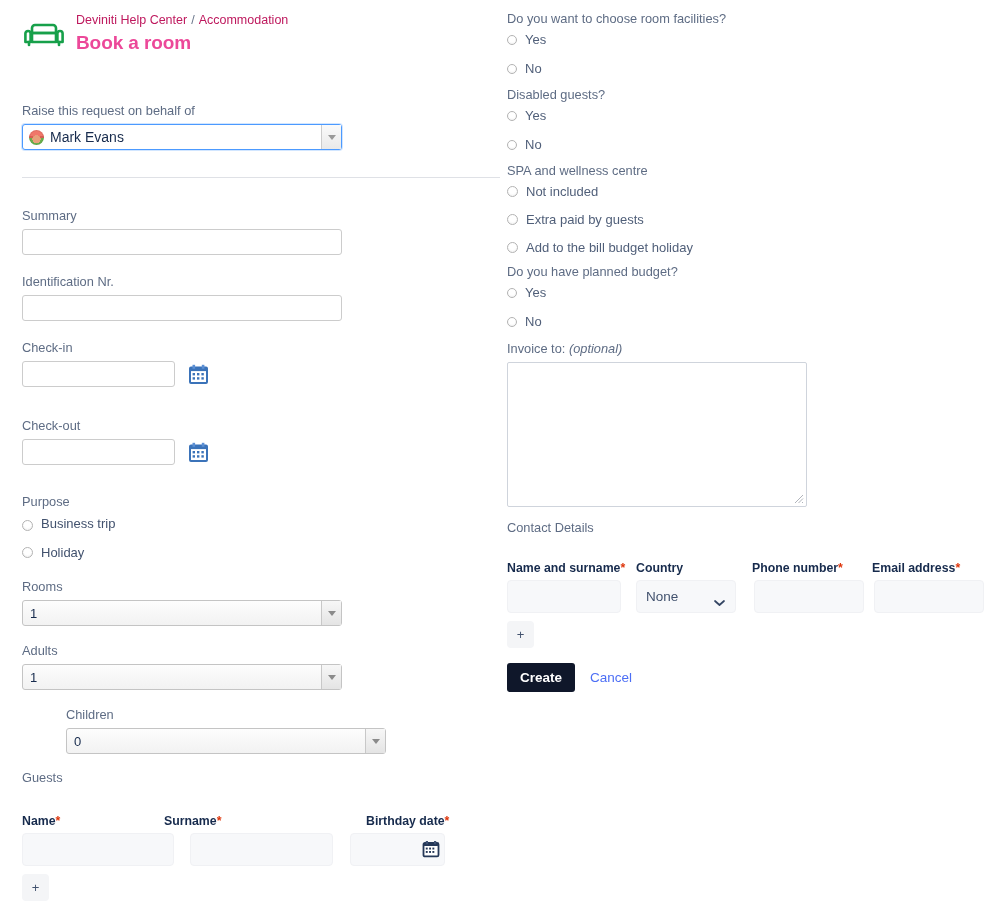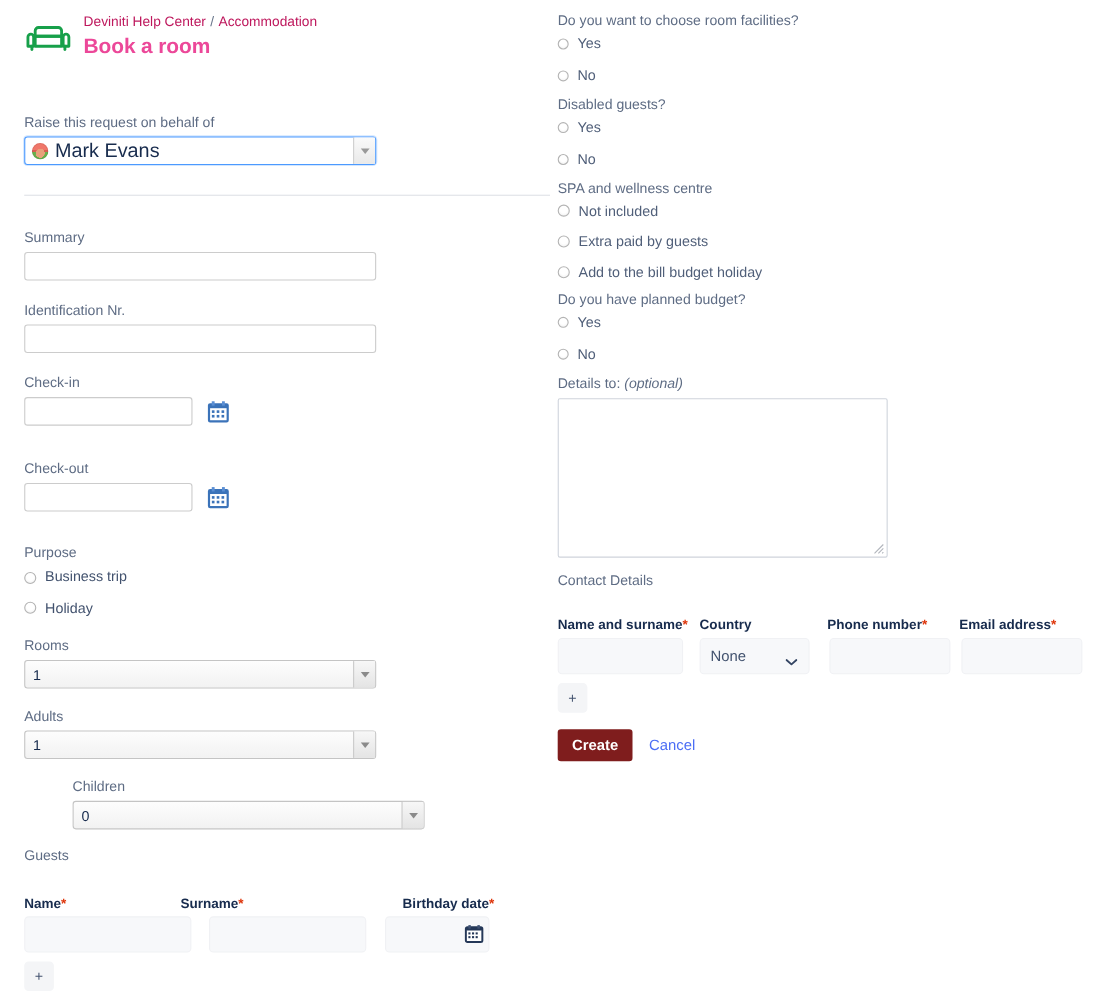--- a/index.html
+++ b/index.html
@@ -52,21 +52,21 @@
   }
   .avatar {
     width: 15px; height: 15px; border-radius: 50%;
     margin-left: 6px; flex: none;
     background:
       radial-gradient(circle at 50% 62%, #e8a07a 0 34%, rgba(0,0,0,0) 35%),
       linear-gradient(#f0776a 0 42%, #d95f52 42% 55%, #6ab04c 55% 100%);
     box-shadow: inset 0 0 0 1px rgba(0,0,0,0.08);
   }
   .user-picker .uname {
-    font-size: 18px; color: #172b4d; margin-left: 6px;
+    font-size: 14px; color: #172b4d; margin-left: 6px;
     white-space: nowrap; overflow: hidden;
   }
   .picker-arrow {
     position: absolute; right: 0; top: 0; bottom: 0; width: 20px;
     border-left: 1px solid #ccc;
     background: linear-gradient(#fafafa, #e9e9e9);
     display: flex; align-items: center; justify-content: center;
   }
   .picker-arrow i {
     width: 0; height: 0; border-left: 4px solid transparent;
@@ -146,21 +146,21 @@
   .country-sel {
     position: relative; background: #f7f8fa; border: 1px solid #f0f1f4;
     border-radius: 4px; height: 33px; width: 100px;
     display: flex; align-items: center;
   }
   .country-sel .cval { font-size: 13.5px; color: #42526e; margin-left: 9px; }
   .chev { position: absolute; right: 10px; top: 12px; }
 
   
   .btn-primary {
-    background: #7f1d1d; color: #fff; border: none; border-radius: 3px;
+    background: #0f172a; color: #fff; border: none; border-radius: 3px;
     font-size: 13.5px; font-weight: bold; padding: 7px 13px;
     cursor: pointer; font-family: "Liberation Sans", sans-serif;
   }
   .btn-link {
     background: none; border: none; color: #4c6ef5; font-size: 13.5px;
     cursor: pointer; margin-left: 9px; font-family: "Liberation Sans", sans-serif;
   }
 </style>
 </head>
 <body>
@@ -387,21 +387,21 @@
         <span class="radio-dot sm"></span>
         <span class="radio-label dim">Yes</span>
       </div>
       <div class="radio-row" style="margin-top:14px;">
         <span class="radio-dot sm"></span>
         <span class="radio-label dim">No</span>
       </div>
     </div>
 
     <div style="position:absolute; left:0; top:341px;">
-      <div class="field-label"><span>Details to:</span>
+      <div class="field-label"><span>Invoice to:</span>
         <span class="opt">(optional)</span></div>
       <div style="position:relative; width:300px;">
         <textarea class="area" style=""></textarea>
         <span class="resize-grip">
           <svg width="10" height="10" viewBox="0 0 10 10">
             <g stroke="#b0b4bb" stroke-width="1">
               <line x1="9" y1="1" x2="1" y2="9"></line>
                 <line x1="9" y1="4.5" x2="4.5" y2="9"></line>
                 <line x1="9" y1="8" x2="8" y2="9"></line>
             </g>

